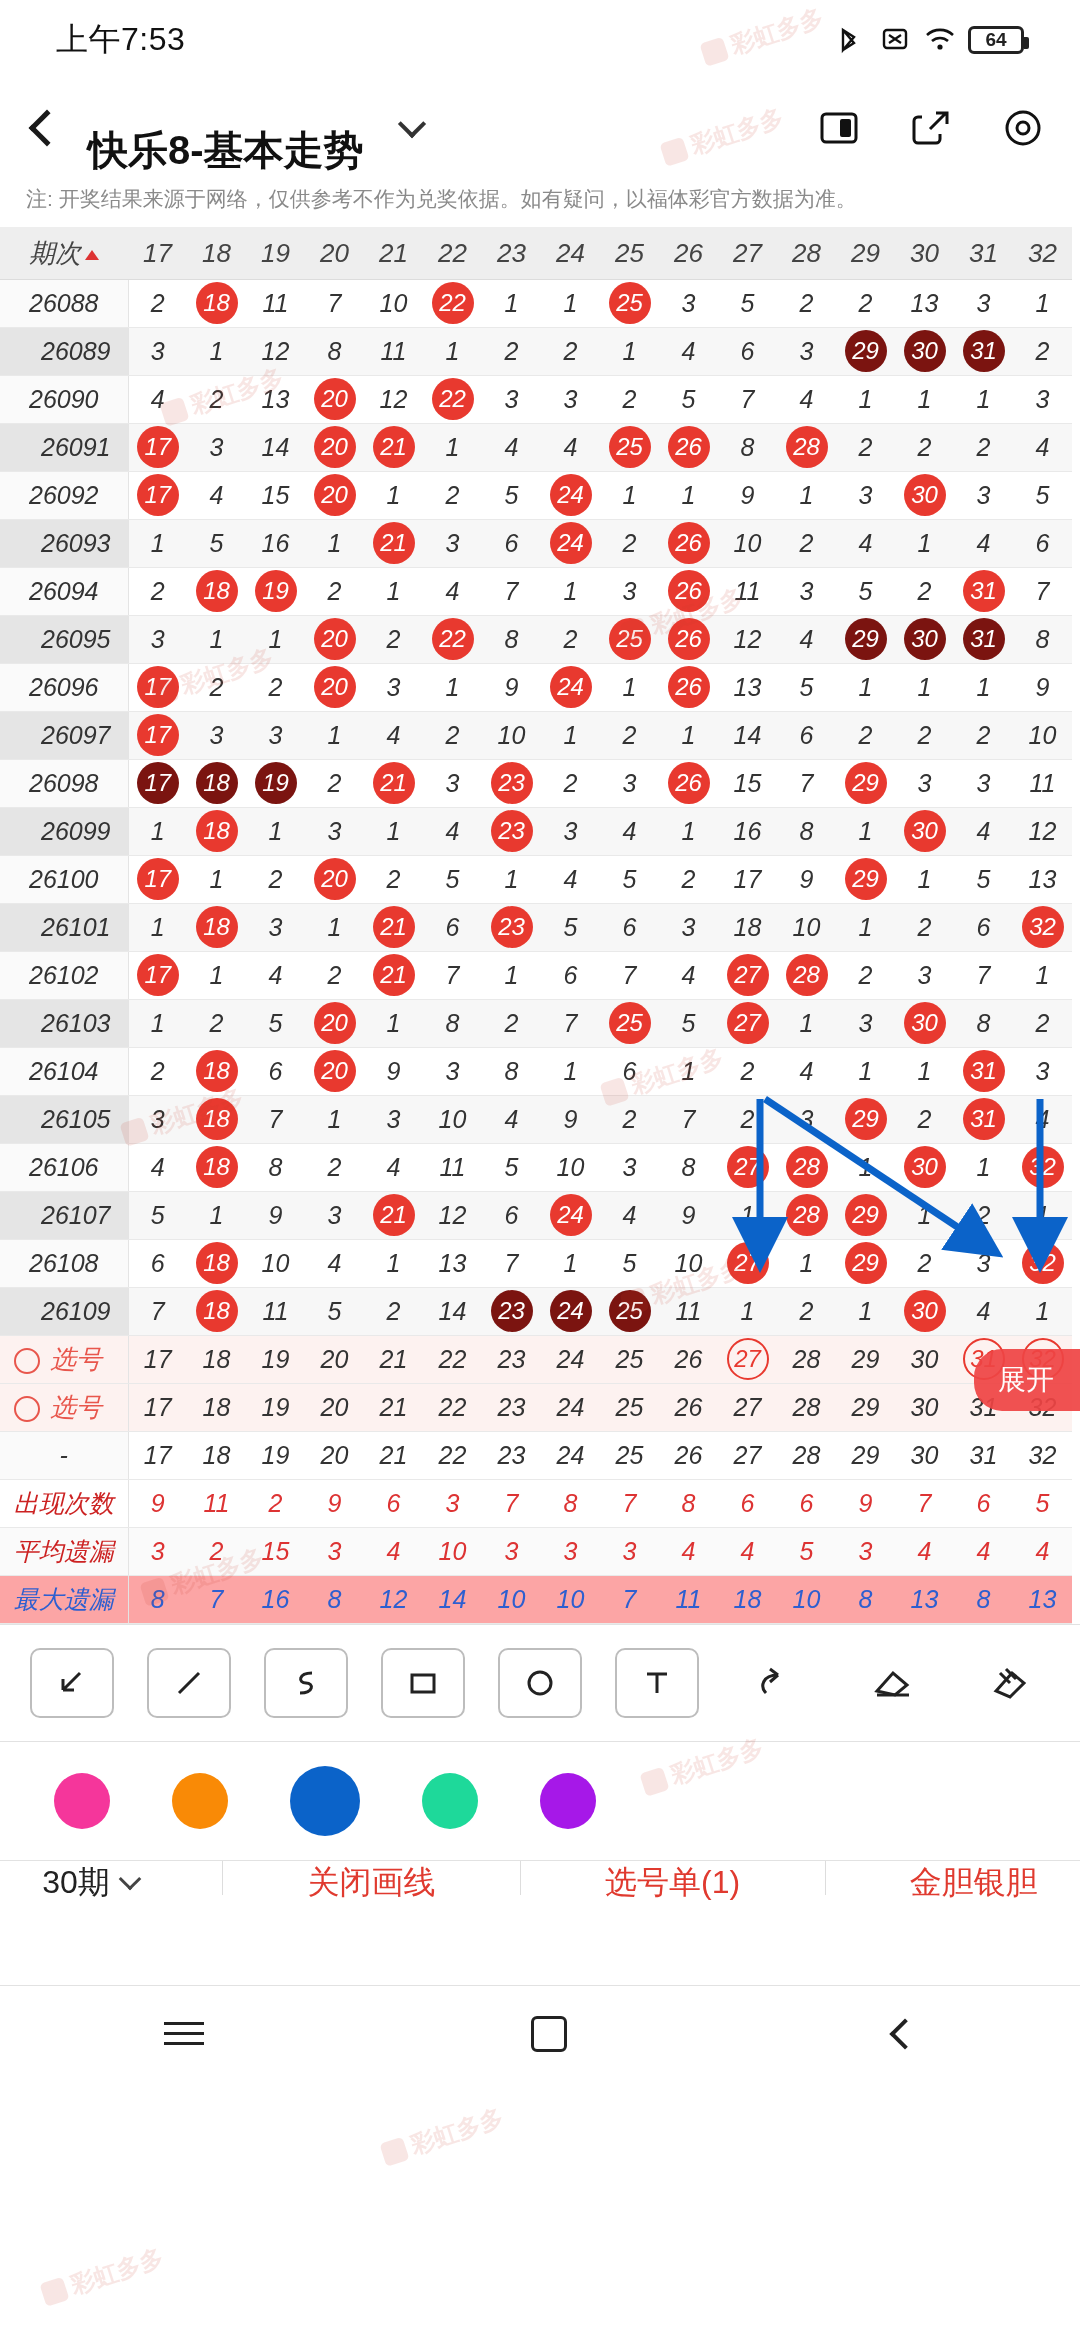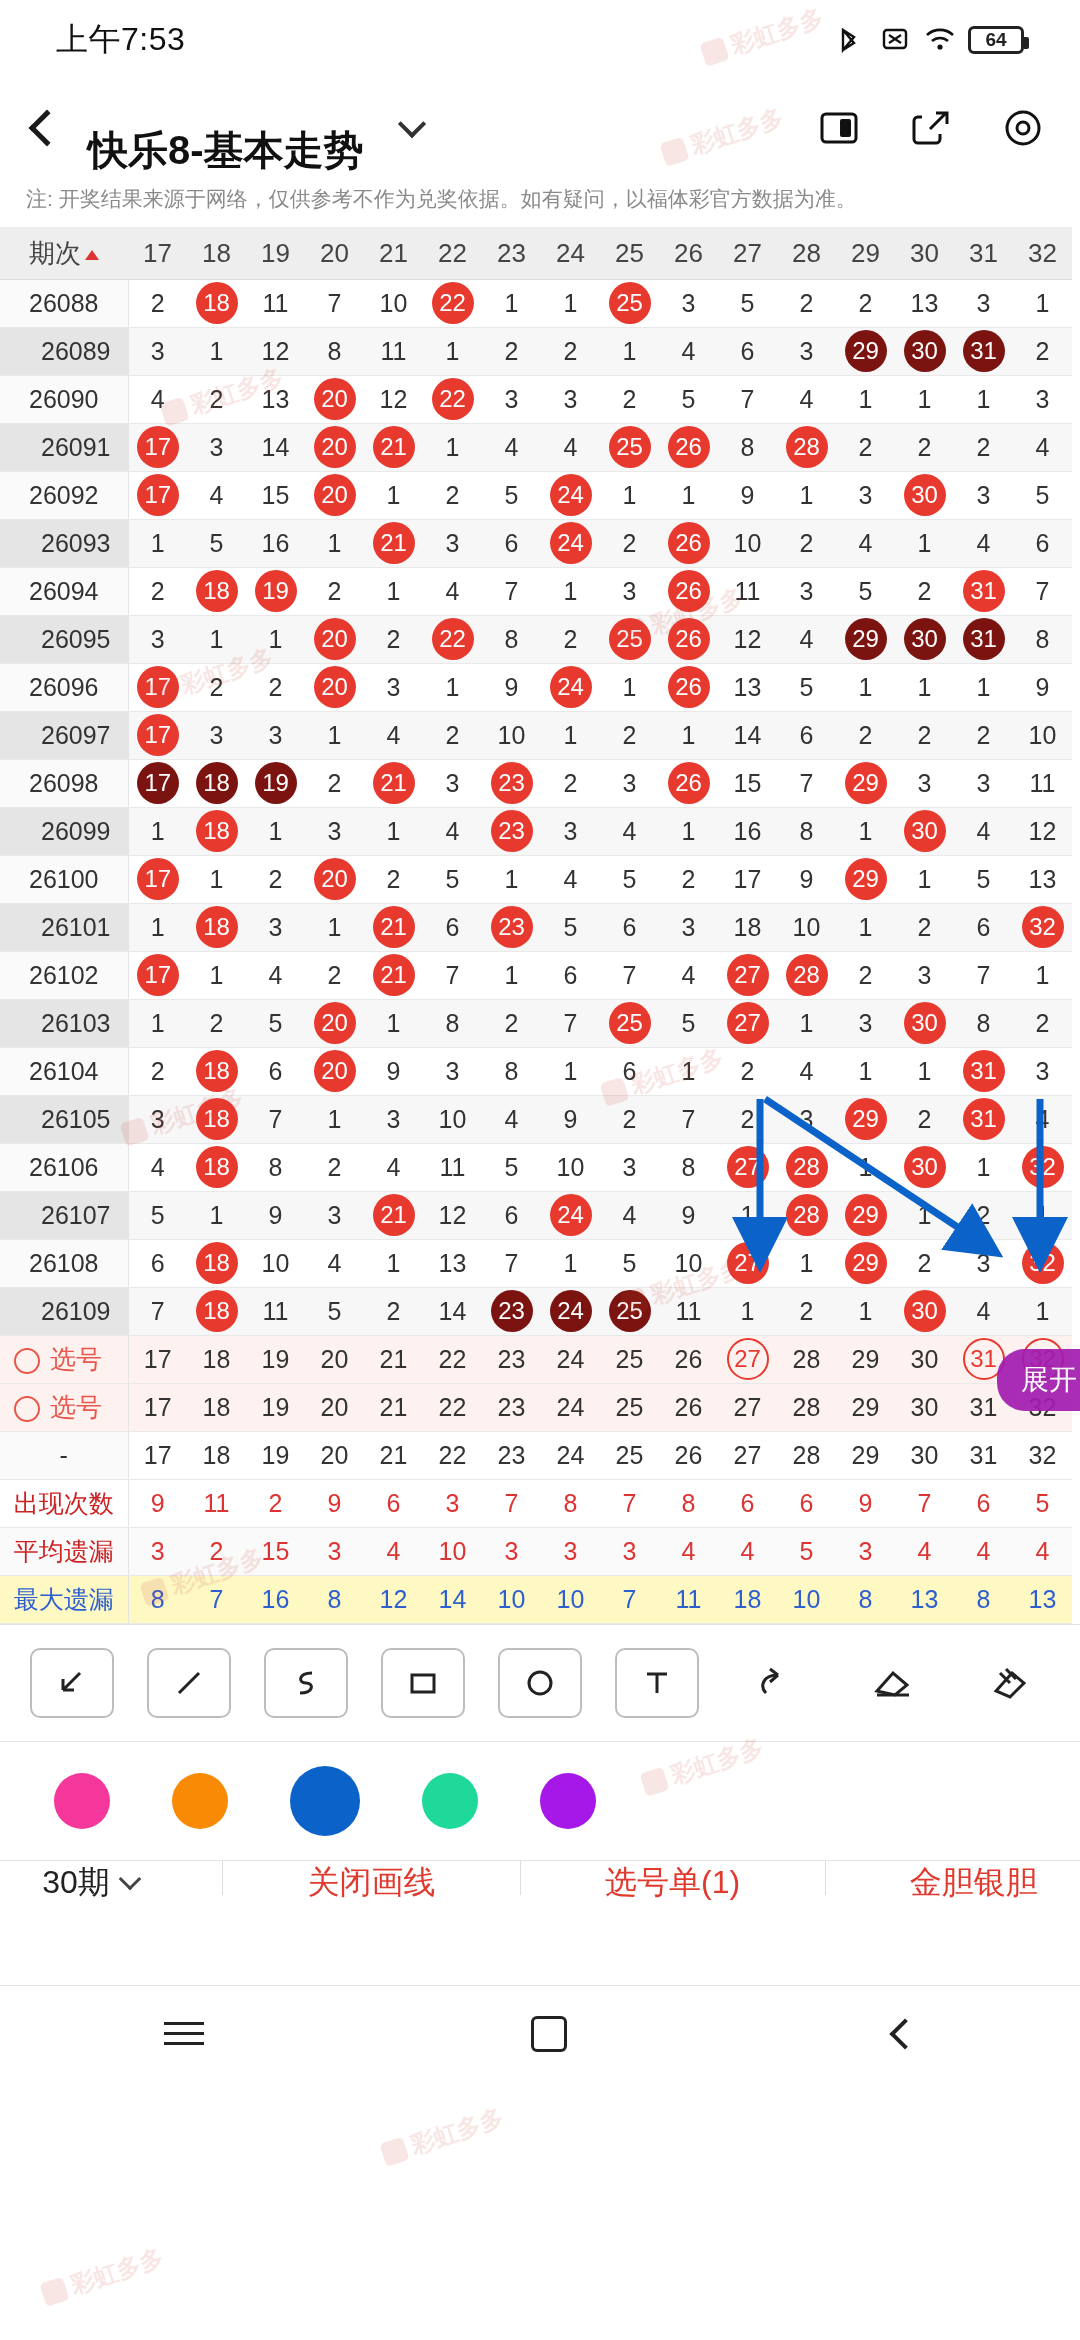--- a/index.html
+++ b/index.html
@@ -45,21 +45,21 @@
   .tb-actions { margin-left: auto; display: flex; align-items: center; gap: 46px; }
   .tb-ico { width: 46px; height: 46px; }
 
   
   .note {
     font-size: 21px; color: #8a8a8a; padding: 8px 26px 14px 26px; line-height: 1.4;
   }
 
   
   .tablewrap { position: relative; }
-  table.grid { border-collapse: collapse; width: 1000px; table-layout: fixed; }
+  table.grid { border-collapse: collapse; width: 1000px; table-layout: fixed; font-style: italic; }
   table.grid th, table.grid td {
     font-size: 25px; text-align: center; color: #333;
     border-bottom: 1px solid #e9e9e9;
     height: 48px; padding: 0;
   }
   table.grid th {
     background: #eeeeee; font-weight: normal; color: #444; height: 52px;
     border-bottom: 1px solid #dcdcdc; font-size: 26px;
   }
   col.c-issue { width: 128px; }
@@ -98,29 +98,29 @@
     display: inline-flex; align-items: center; justify-content: center; border-radius: 50%;
   }
 
   .dashrow td { background: #ffffff; color: #555; height: 48px; }
   .dashrow td.issue-cell { background: #fafafa; }
 
   .statrow td { height: 48px; font-size: 25px; border-bottom: 1px solid #e9e9e9; }
   .statrow td.issue-cell { font-size: 25px; color: #333; background: #f3f3f3; }
   .statrow.occur td { color: #d33; background: #fff; margin-left: 14px; }
   .statrow.avg td { color: #d33; background: #fafafa; }
-  .statrow.maxmiss td { color: #2d5fd0; background: #fef9c3; }
+  .statrow.maxmiss td { color: #2d5fd0; background: #fca5a5; }
   .statrow.occur td.issue-cell, .statrow.avg td.issue-cell { color: #c22; }
   .statrow.maxmiss td.issue-cell { color: #2d5fd0; }
 
   
   .expand-btn {
     position: absolute; right: 0; top: 1122px;
-    background: #a21caf; color: #fff; font-size: 28px;
-    padding: 12px 3px 12px 24px; border-radius: 28px 0 0 28px;
+    background: #ef4444; color: #fff; font-size: 28px;
+    padding: 12px 26px 12px 24px; border-radius: 28px 0 0 28px;
     opacity: .92;
   }
 
   
   .arrows { position: absolute; left: 0; top: 0; pointer-events: none; }
 
   
   .divider-h { height: 1px; background: #e2e2e2; }
   .toolbar {
     height: 116px; display: flex; align-items: center; justify-content: space-between;

